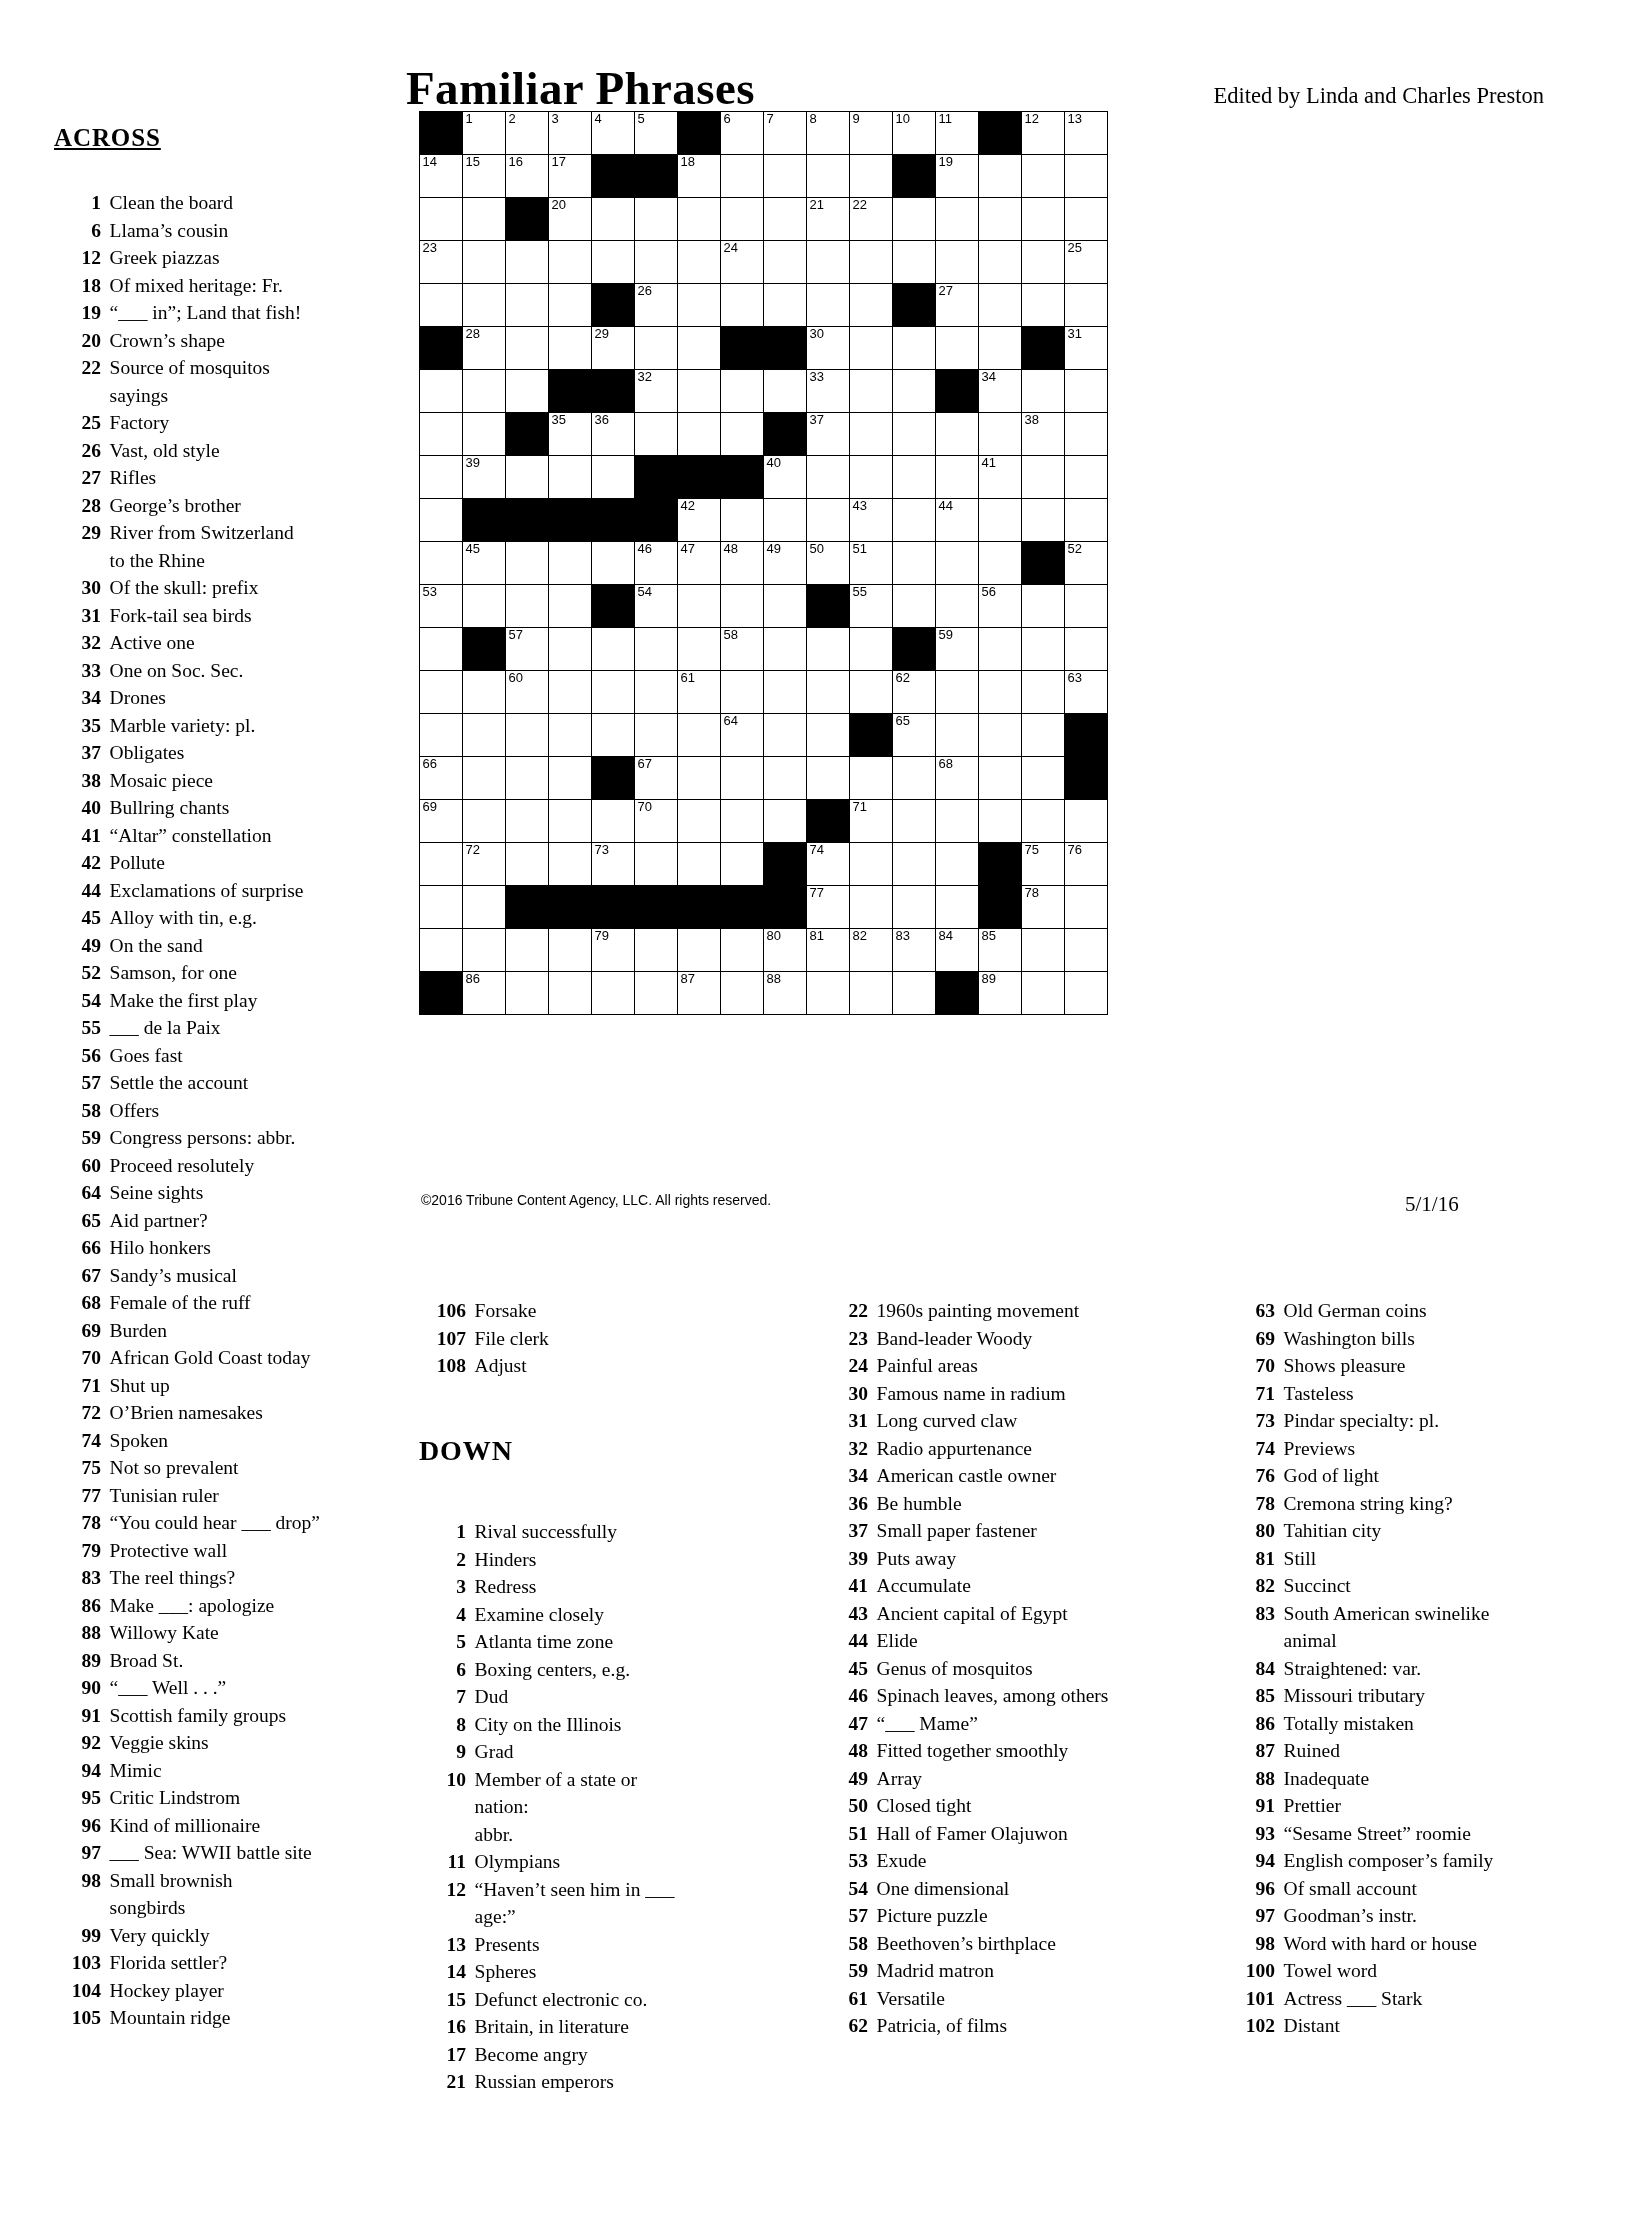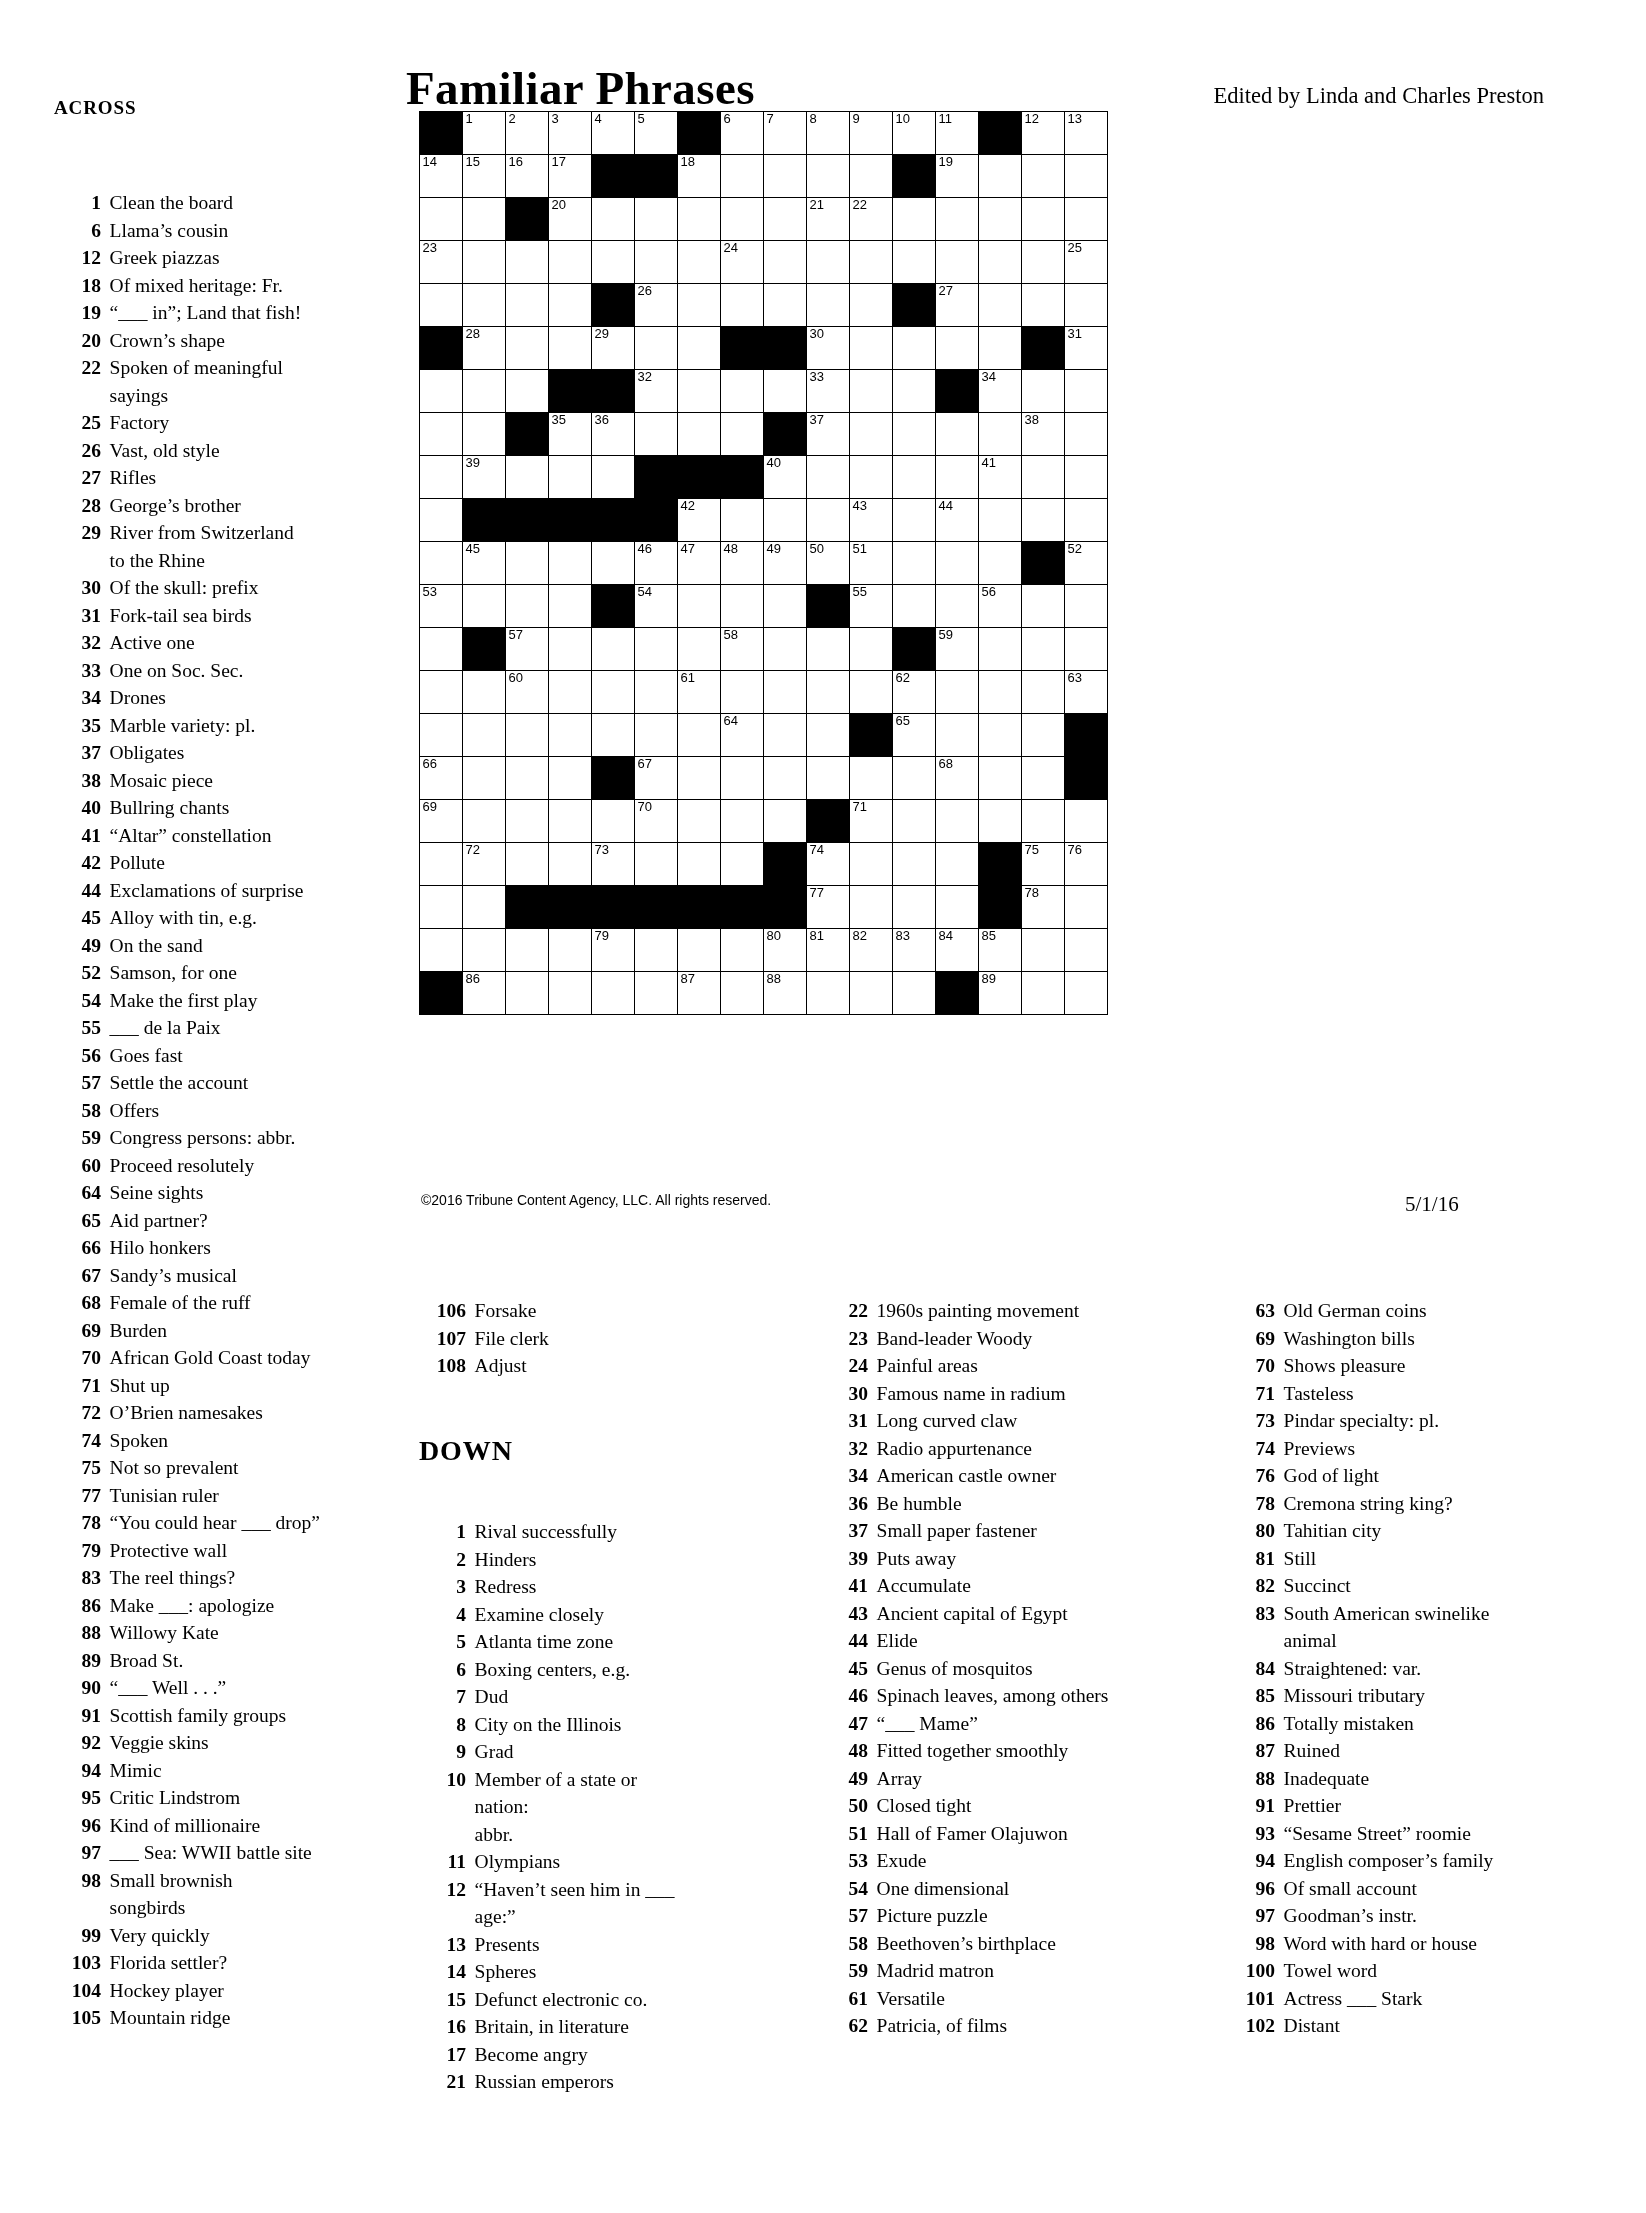--- a/index.html
+++ b/index.html
@@ -45,24 +45,25 @@
     top: 48px;
     font-size: 22.5px;
     font-family: "Liberation Serif", serif;
     text-align: center;
   }
 
   
   .across-heading {
     position: absolute;
     left: 54px;
-    top: 97px;
-    font-size: 19px;
+    top: 124px;
+    font-size: 25px;
     font-weight: bold;
     letter-spacing: 0.9px;
+    text-decoration: underline;
   }
   .down-heading {
     position: absolute;
     left: 419px;
     top: 1435px;
     font-size: 28px;
     font-weight: bold;
     letter-spacing: 0.9px;
   }
 
@@ -173,21 +174,21 @@
       <div class="clue">
         <span class="num">19</span>
         <span class="txt">“___ in”; Land that fish!</span>
       </div>
       <div class="clue">
         <span class="num">20</span>
         <span class="txt">Crown’s shape</span>
       </div>
       <div class="clue">
         <span class="num">22</span>
-        <span class="txt">Spoken of meaningful</span>
+        <span class="txt">Source of mosquitos</span>
       </div>
       <div class="clue cont">
         <span class="num"></span>
         <span class="txt">sayings</span>
       </div>
       <div class="clue">
         <span class="num">25</span>
         <span class="txt">Factory</span>
       </div>
       <div class="clue">

